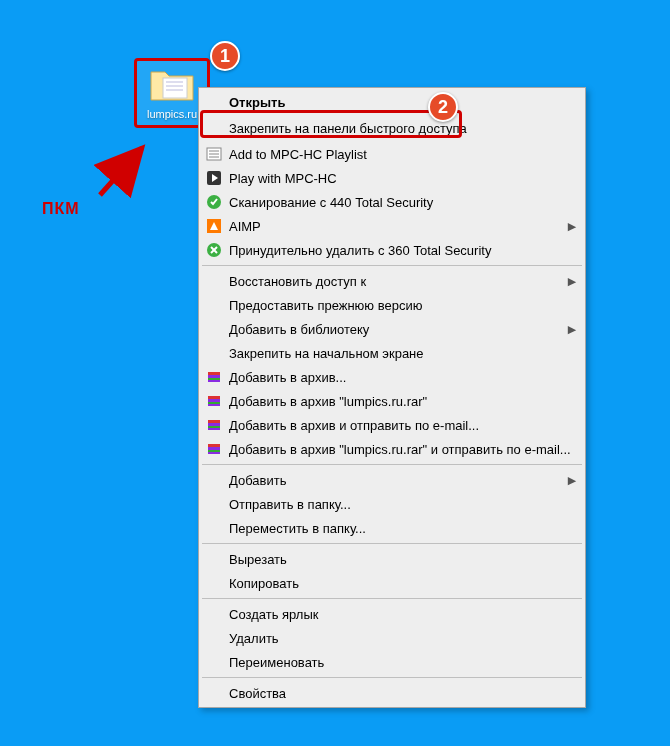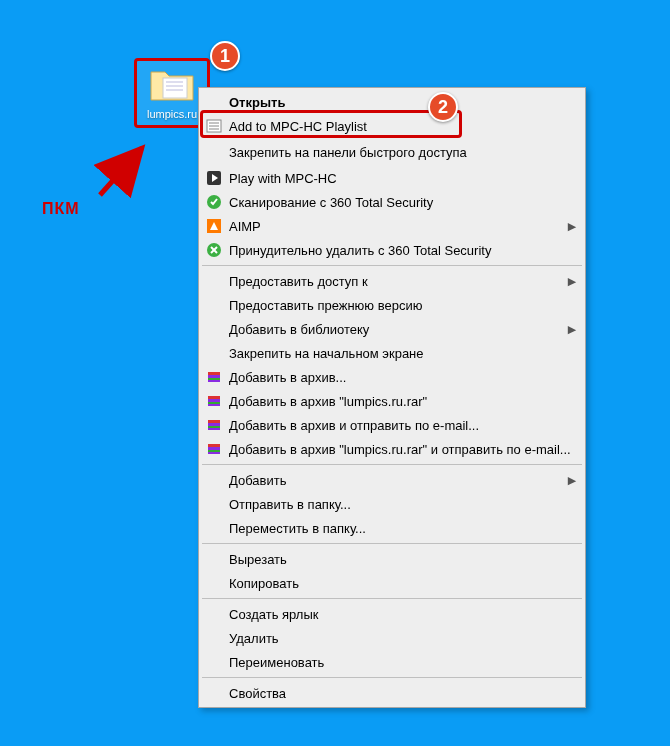--- a/index.html
+++ b/index.html
@@ -163,55 +163,55 @@
 
 <div class="highlight-box"></div>
 
 <div class="context-menu">
 
   <div class="menu-item bold">
     <span class="menu-icon"></span>
     <span class="menu-text">Открыть</span>
   </div>
 
+  <div class="menu-item with-highlight">
+    <span class="menu-icon"></span>
+    <span class="menu-text">Закрепить на панели быстрого доступа</span>
+  </div>
+
   <div class="menu-item">
     <span class="menu-icon">
       <svg class="icon-svg" viewBox="0 0 16 16">
           <rect x="1" y="2" width="14" height="12" fill="#fff" stroke="#888"></rect>
           <line x1="3" y1="5" x2="13" y2="5" stroke="#888"></line>
           <line x1="3" y1="8" x2="13" y2="8" stroke="#888"></line>
           <line x1="3" y1="11" x2="13" y2="11" stroke="#888"></line>
         </svg>
     </span>
     <span class="menu-text">Add to MPC-HC Playlist</span>
   </div>
 
-  <div class="menu-item with-highlight">
-    <span class="menu-icon"></span>
-    <span class="menu-text">Закрепить на панели быстрого доступа</span>
-  </div>
-
   <div class="menu-item">
     <span class="menu-icon">
       <svg class="icon-svg" viewBox="0 0 16 16">
           <rect x="1" y="1" width="14" height="14" rx="2" fill="#333"></rect>
           <path d="M6 4 L12 8 L6 12 Z" fill="#fff"></path>
         </svg>
     </span>
     <span class="menu-text">Play with MPC-HC</span>
   </div>
 
   <div class="menu-item">
     <span class="menu-icon">
       <svg class="icon-svg" viewBox="0 0 16 16">
           <circle cx="8" cy="8" r="7" fill="#3cb043"></circle>
           <path d="M5 8 L7 10 L11 5" stroke="#fff" stroke-width="2" fill="none"></path>
         </svg>
     </span>
-    <span class="menu-text">Сканирование с 360 Total Security</span>
+    <span class="menu-text">Сканирование с 440 Total Security</span>
   </div>
 
   <div class="menu-item">
     <span class="menu-icon">
       <svg class="icon-svg" viewBox="0 0 16 16">
           <rect x="1" y="1" width="14" height="14" fill="#ff7a00"></rect>
           <path d="M4 12 L8 4 L12 12 Z" fill="#fff"></path>
         </svg>
     </span>
     <span class="menu-text">AIMP</span>
@@ -226,21 +226,21 @@
           <line x1="11" y1="5" x2="5" y2="11" stroke="#fff" stroke-width="2"></line>
         </svg>
     </span>
     <span class="menu-text">Принудительно удалить с  360 Total Security</span>
   </div>
 
   <div class="separator"></div>
 
   <div class="menu-item">
     <span class="menu-icon"></span>
-    <span class="menu-text">Предоставить доступ к</span>
+    <span class="menu-text">Восстановить доступ к</span>
     <span class="submenu-arrow">▶</span>
   </div>
 
   <div class="menu-item">
     <span class="menu-icon"></span>
     <span class="menu-text">Предоставить прежнюю версию</span>
   </div>
 
   <div class="menu-item">
     <span class="menu-icon"></span>

